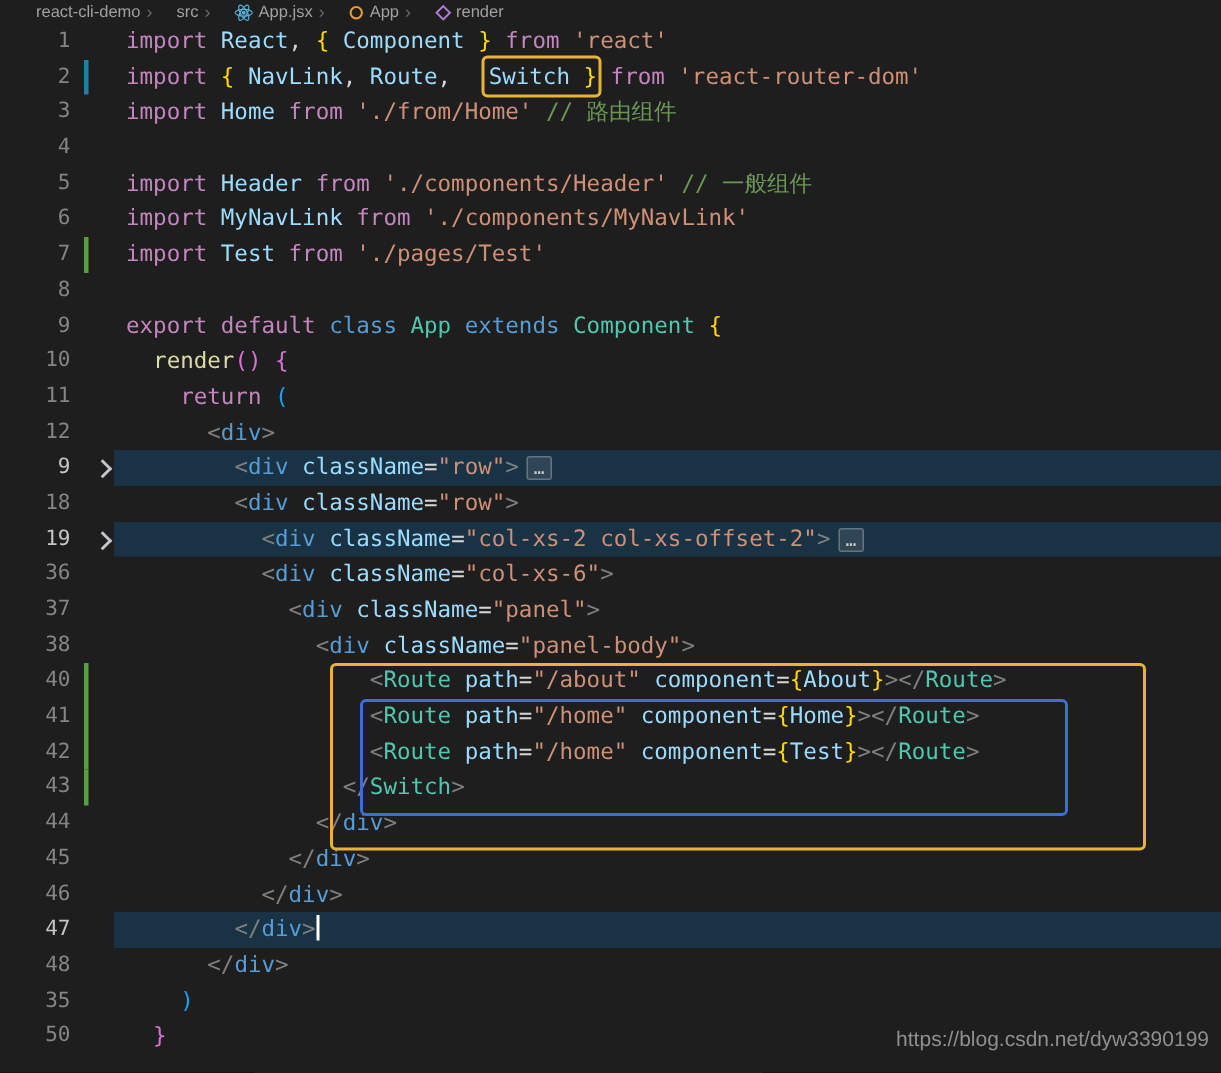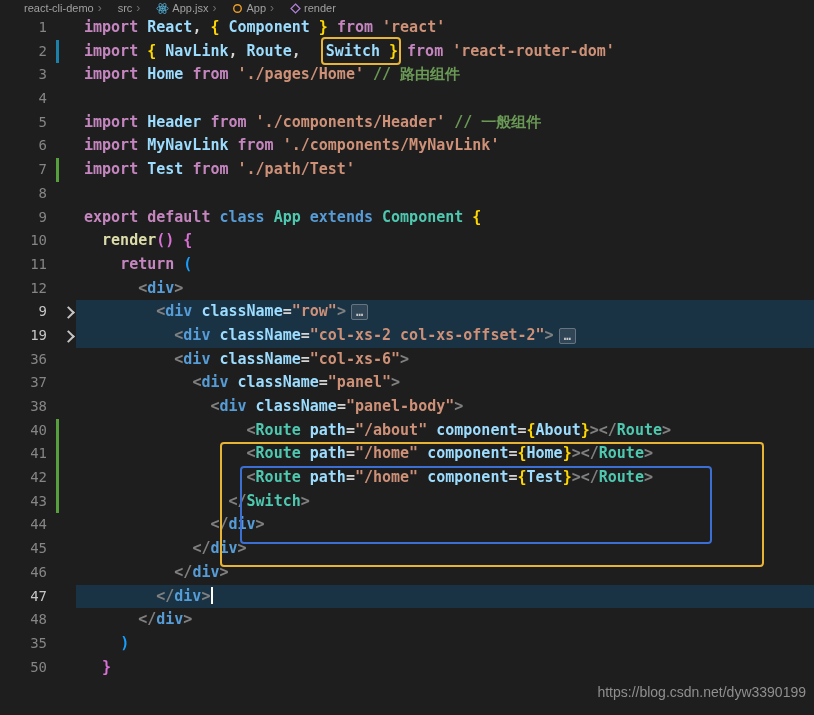--- a/index.html
+++ b/index.html
@@ -23,21 +23,21 @@
   .line.hl::after{content:"";position:absolute;left:76px;right:0;top:0;bottom:0;background:var(--row_highlight);}
   .gutter{width:84px;flex:0 0 84px;position:relative;z-index:2;}
   .lnum{position:absolute;left:0;top:0;width:47px;text-align:right;font-size:14px;line-height:23.7px;color:var(--line_number);}
   .line.hl .lnum{color:var(--line_number_active);}
   .gitbar{position:absolute;left:56px;top:0;bottom:0;width:3px;}
   .gitbar.ga{background:var(--git_added);}
   .gitbar.gm{background:var(--git_modified);}
   .foldarrow{position:absolute;left:64px;top:8px;width:7px;height:7px;
     border-right:2px solid var(--fold_chevron);border-bottom:2px solid var(--fold_chevron);
     transform:rotate(-45deg);cursor:pointer;}
-  .codetext{position:relative;z-index:1;white-space:pre;font-size:15px;line-height:23.7px;color:var(--pl);font-weight:bold;}
+  .codetext{position:relative;z-index:1;white-space:pre;font-size:15px;line-height:23.7px;color:var(--pl);}
   
   .tk-kw{color:var(--kw);} .tk-sb{color:var(--sb);} .tk-ty{color:var(--ty);}
   .tk-vr{color:var(--vr);} .tk-fn{color:var(--fn);} .tk-st{color:var(--st);}
   .tk-cm{color:var(--cm);} .tk-pl{color:var(--pl);} .tk-ab{color:var(--ab);}
   .tk-b1{color:var(--b1);} .tk-b2{color:var(--b2);} .tk-b3{color:var(--b3);}
   .tk-dots{color:#c8c8c8;background:rgba(255,255,255,.10);border:1px solid rgba(255,255,255,.25);
     border-radius:2px;padding:0 4px;margin-left:5px;font-size:12px;}
   
   .annot-inline{position:relative;display:inline-block;margin-left:16px;}
   .annot-inline::after{content:"";position:absolute;left:-5px;right:-3px;top:-3px;bottom:-2px;
@@ -107,21 +107,21 @@
           <div class="gutter">
             <span class="lnum">2</span>
             <span class="gitbar gm"></span>
           </div>
           <div class="codetext"><span class="tk-kw">import</span><span class="tk-pl"> </span><span class="tk-b1">{</span><span class="tk-vr"> NavLink</span><span class="tk-pl">, </span><span class="tk-vr">Route</span><span class="tk-pl">, </span><span class="annot-inline"><span class="tk-vr">Switch</span><span class="tk-b1"> }</span></span><span class="tk-pl"> </span><span class="tk-kw">from</span><span class="tk-pl"> </span><span class="tk-st">'react-router-dom'</span></div>
         </div>
         <div class="line">
           <div class="gutter">
             <span class="lnum">3</span>
           </div>
-          <div class="codetext"><span class="tk-kw">import</span><span class="tk-pl"> </span><span class="tk-vr">Home</span><span class="tk-pl"> </span><span class="tk-kw">from</span><span class="tk-pl"> </span><span class="tk-st">'./pages/Home'</span><span class="tk-pl"> </span><span class="tk-cm">// 路由组件</span></div>
+          <div class="codetext"><span class="tk-kw">import</span><span class="tk-pl"> </span><span class="tk-vr">Home</span><span class="tk-pl"> </span><span class="tk-kw">from</span><span class="tk-pl"> </span><span class="tk-st">'./from/Home'</span><span class="tk-pl"> </span><span class="tk-cm">// 路由组件</span></div>
         </div>
         <div class="line">
           <div class="gutter">
             <span class="lnum">4</span>
           </div>
         </div>
         <div class="line">
           <div class="gutter">
             <span class="lnum">5</span>
           </div>
@@ -131,21 +131,21 @@
           <div class="gutter">
             <span class="lnum">6</span>
           </div>
           <div class="codetext"><span class="tk-kw">import</span><span class="tk-pl"> </span><span class="tk-vr">MyNavLink</span><span class="tk-pl"> </span><span class="tk-kw">from</span><span class="tk-pl"> </span><span class="tk-st">'./components/MyNavLink'</span></div>
         </div>
         <div class="line">
           <div class="gutter">
             <span class="lnum">7</span>
             <span class="gitbar ga"></span>
           </div>
-          <div class="codetext"><span class="tk-kw">import</span><span class="tk-pl"> </span><span class="tk-vr">Test</span><span class="tk-pl"> </span><span class="tk-kw">from</span><span class="tk-pl"> </span><span class="tk-st">'./path/Test'</span></div>
+          <div class="codetext"><span class="tk-kw">import</span><span class="tk-pl"> </span><span class="tk-vr">Test</span><span class="tk-pl"> </span><span class="tk-kw">from</span><span class="tk-pl"> </span><span class="tk-st">'./pages/Test'</span></div>
         </div>
         <div class="line">
           <div class="gutter">
             <span class="lnum">8</span>
           </div>
           <div class="codetext"></div>
         </div>
         <div class="line">
           <div class="gutter">
             <span class="lnum">9</span>
@@ -169,20 +169,26 @@
             <span class="lnum">12</span>
           </div>
           <div class="codetext"><span class="tk-pl">      </span><span class="tk-ab">&lt;</span><span class="tk-sb">div</span><span class="tk-ab">&gt;</span></div>
         </div>
         <div class="line hl">
           <div class="gutter">
             <span class="lnum">9</span>
             <span class="foldarrow"></span>
           </div>
           <div class="codetext"><span class="tk-pl">        </span><span class="tk-ab">&lt;</span><span class="tk-sb">div</span><span class="tk-pl"> </span><span class="tk-vr">className</span><span class="tk-pl">=</span><span class="tk-st">"row"</span><span class="tk-ab">&gt;</span><span class="tk-dots">…</span></div>
+        </div>
+        <div class="line">
+          <div class="gutter">
+            <span class="lnum">18</span>
+          </div>
+          <div class="codetext"><span class="tk-pl">        </span><span class="tk-ab">&lt;</span><span class="tk-sb">div</span><span class="tk-pl"> </span><span class="tk-vr">className</span><span class="tk-pl">=</span><span class="tk-st">"row"</span><span class="tk-ab">&gt;</span></div>
         </div>
         <div class="line hl">
           <div class="gutter">
             <span class="lnum">19</span>
             <span class="foldarrow"></span>
           </div>
           <div class="codetext"><span class="tk-pl">          </span><span class="tk-ab">&lt;</span><span class="tk-sb">div</span><span class="tk-pl"> </span><span class="tk-vr">className</span><span class="tk-pl">=</span><span class="tk-st">"col-xs-2 col-xs-offset-2"</span><span class="tk-ab">&gt;</span><span class="tk-dots">…</span></div>
         </div>
         <div class="line">
           <div class="gutter">

